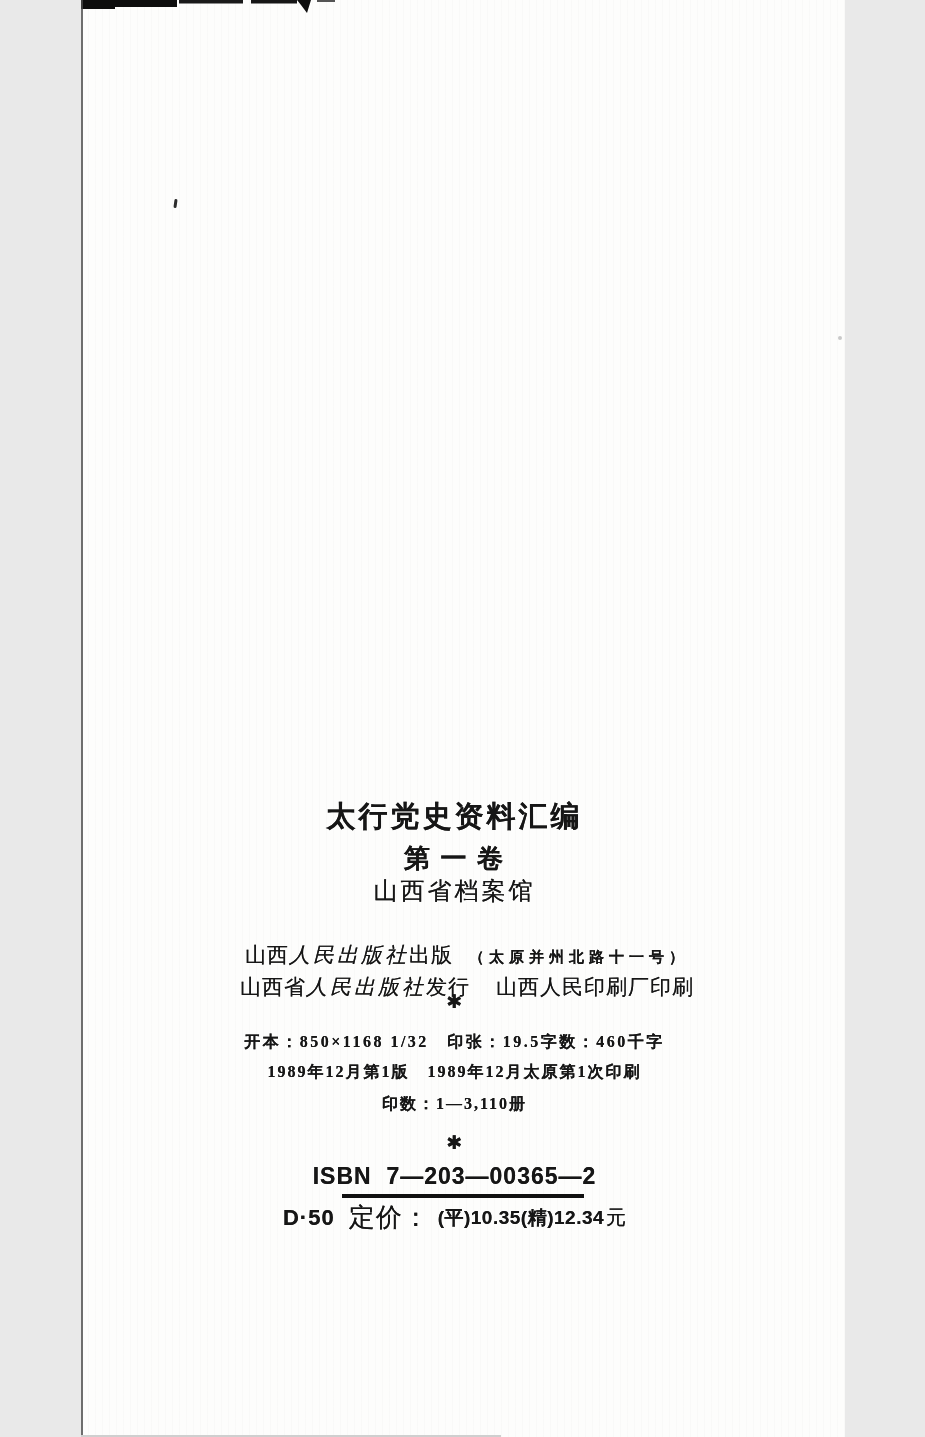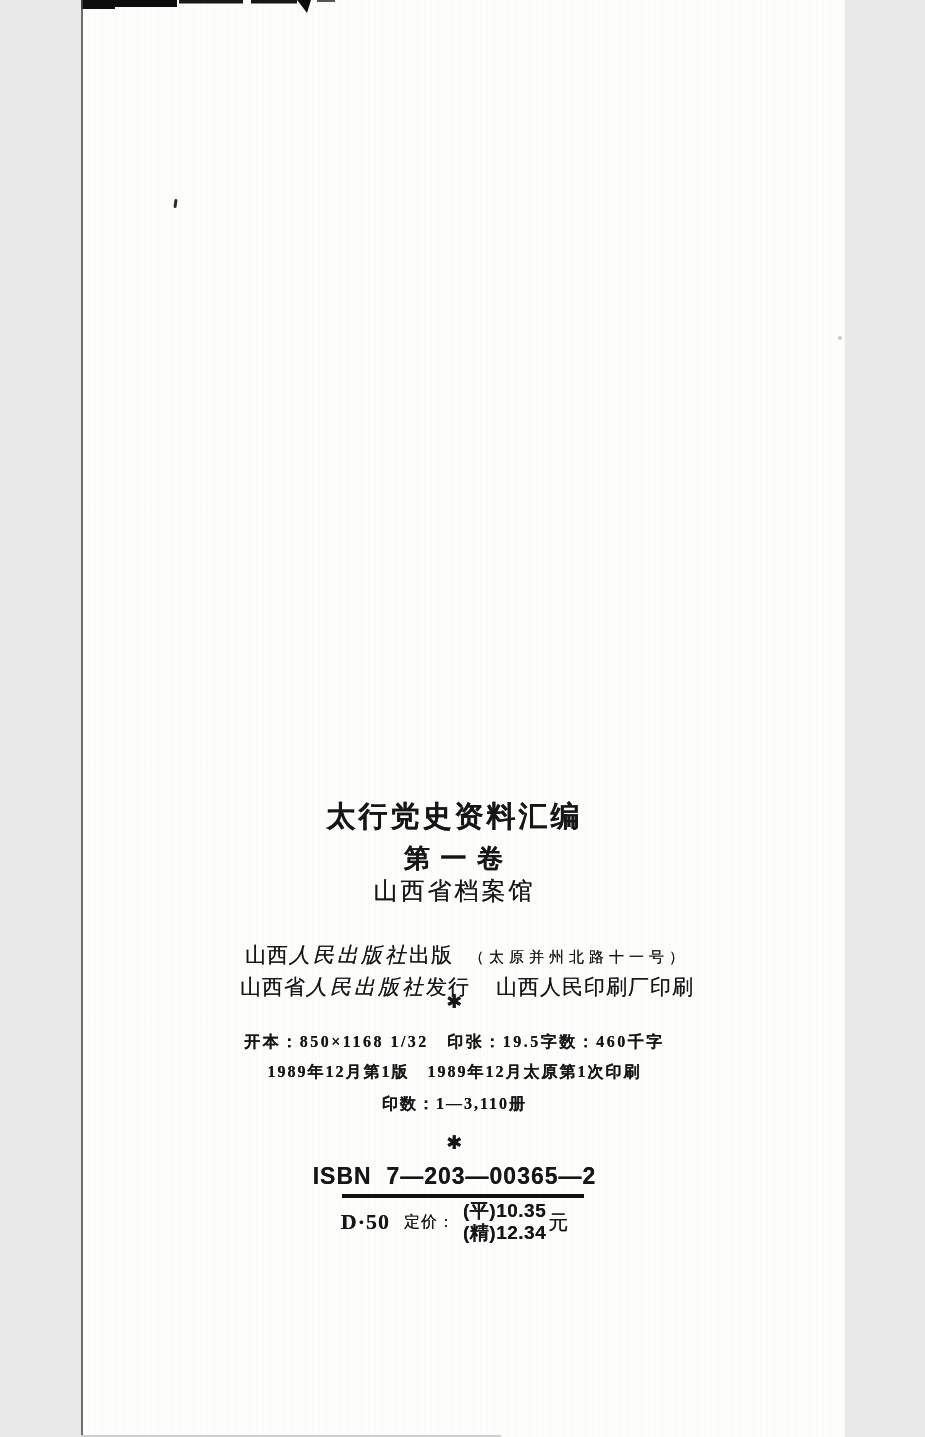--- a/index.html
+++ b/index.html
@@ -32,21 +32,21 @@
     text-shadow:0 0 .5px rgba(20,20,20,.85);
   }
   .book-title{top:797px;font-family:"Liberation Sans", sans-serif;font-weight:700;
     font-size:29px;letter-spacing:3px;}
   .book-volume{top:841px;font-size:26px;letter-spacing:2px;font-weight:600;}
   .book-compiler{top:875px;font-size:24px;letter-spacing:3px;font-weight:500;}
 
   .imprint-row{top:916px;font-size:21px;letter-spacing:1px;}
   .imprint-row2{top:948px;font-size:21px;letter-spacing:1px;}
   .script{font-style:italic;font-weight:400;letter-spacing:3px;}
-  .address{font-size:15px;font-weight:400;letter-spacing:5px;margin-left:16px;}
+  .address{font-size:15px;font-weight:700;letter-spacing:5px;margin-left:16px;}
   .printer{margin-left:26px;}
 
   .star{font-family:"DejaVu Sans", sans-serif;font-size:19px;font-weight:700;line-height:19px;}
   .star-1{top:992px;}
   .star-2{top:1133px;}
 
   .colophon{font-family:"Liberation Serif", serif;font-weight:700;}
   .colophon-format{top:1032px;font-size:16px;letter-spacing:2.5px;}
   .colophon-edition{top:1062px;font-size:16px;letter-spacing:2px;}
   .colophon-printrun{top:1094px;font-size:16px;letter-spacing:2px;}
@@ -57,23 +57,23 @@
     position:absolute;top:1194px;left:50%;
     width:242px;height:4px;background:#101010;
     transform:translateX(-58px);margin-left:-63px;
   }
   .price-row{
     position:absolute;top:1200px;left:0;width:100%;
     display:flex;justify-content:center;align-items:center;
     transform:translateX(-8px);
     text-shadow:0 0 .5px rgba(20,20,20,.85);
   }
-  .price-code{font-family:Liberation Serif, serif;font-weight:700;font-size:22px;letter-spacing:1px;}
-  .price-label{font-size:16px;margin-left:14px;letter-spacing:1px;}
-  .price-stack{display:flex;flex-direction:column;margin-left:8px;text-align:left;}
+  .price-code{font-family:Liberation Sans, sans-serif;font-weight:700;font-size:22px;letter-spacing:1px;}
+  .price-label{font-size:26px;margin-left:14px;letter-spacing:1px;}
+  .price-stack{display:flex;flex-direction:row;margin-left:8px;text-align:left;}
   .price-stack span{font-family:"Liberation Sans", sans-serif;font-weight:700;font-size:19px;line-height:22px;letter-spacing:.5px;}
   .price-currency{font-size:20px;margin-left:2px;}
 </style>
 </head>
 <body>
 
 <div class="page">
 
   <svg class="top-band" width="300" height="18" viewBox="0 0 300 18" aria-hidden="true">
     <rect x="0" y="0" width="96" height="7" fill="#0d0d0d"></rect>

